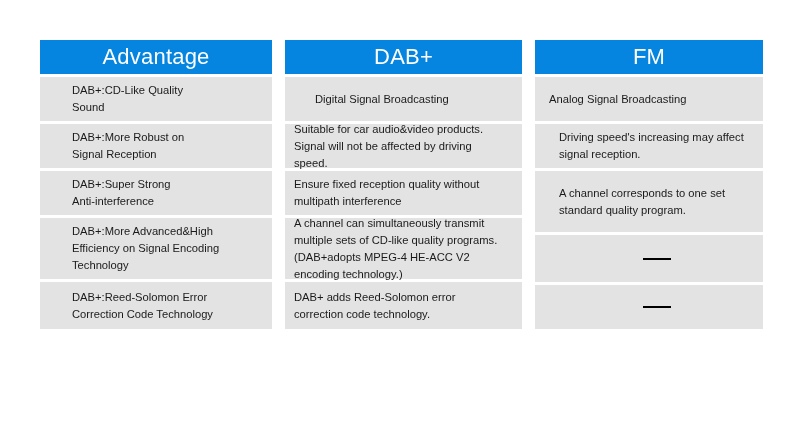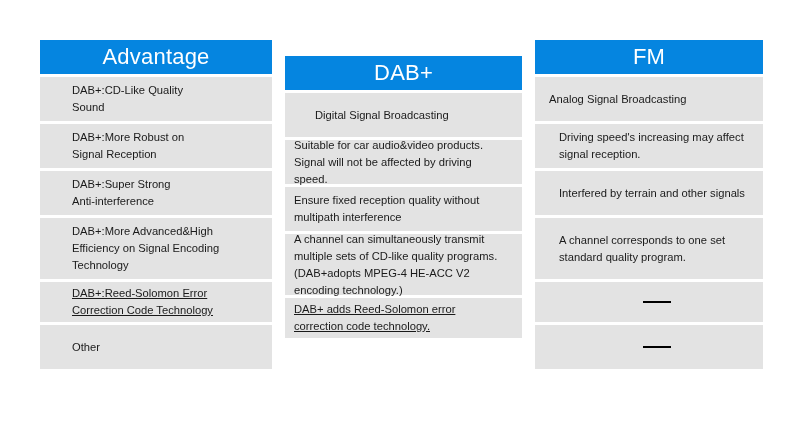--- a/index.html
+++ b/index.html
@@ -23,21 +23,21 @@
     gap: 13px;
   }
 
   .col {
     display: flex;
     flex-direction: column;
     gap: 3px;
   }
 
   .col-advantage { width: 232px; }
-  .col-dabplus   { width: 237px; margin-top: 16px; }
+  .col-dabplus   { width: 237px; }
   .col-fm        { width: 228px; }
 
   .col-header {
     height: 34px;
     background: #0585E0;
     color: #ffffff;
     font-size: 22px;
     line-height: 34px;
     text-align: center;
     letter-spacing: 0.2px;
@@ -63,21 +63,21 @@
   .col-fm        .cell { padding: 0 8px 0 24px; }
 
   .col-dabplus .cell.indent-1 { padding-left: 30px; }
   .col-fm .cell.indent-1      { padding-left: 14px; }
 
   
   .r0 { height: 44px; }
   .r1 { height: 44px; }
   .r2 { height: 44px; }
   .r3 { height: 61px; }
-  .r4 { height: 40px; text-decoration: underline; }
+  .r4 { height: 47px; }
   .r5 { height: 44px; }
 
   .dash-cell {
     justify-content: center;
   }
   .dash-mark {
     display: inline-block;
     width: 28px;
     height: 0;
     border-top: 2px solid #000000;
@@ -94,21 +94,20 @@
 Sound</div>
     <div class="cell r1">DAB+:More Robust on
 Signal Reception</div>
     <div class="cell r2">DAB+:Super Strong
 Anti-interference</div>
     <div class="cell r3">DAB+:More Advanced&amp;High
 Efficiency on Signal Encoding
 Technology</div>
     <div class="cell r4">DAB+:Reed-Solomon Error
 Correction Code Technology</div>
-    <div class="cell r5">Other</div>
   </div>
 
   <div class="col col-dabplus">
     <div class="col-header">DAB+</div>
     <div class="cell r0 indent-1">Digital Signal Broadcasting</div>
     <div class="cell r1">Suitable for car audio&amp;video products.
 Signal will not be affected by driving
 speed.</div>
     <div class="cell r2">Ensure fixed reception quality without
 multipath interference</div>
@@ -118,21 +117,20 @@
 encoding technology.)</div>
     <div class="cell r4">DAB+ adds Reed-Solomon error
 correction code technology.</div>
   </div>
 
   <div class="col col-fm">
     <div class="col-header">FM</div>
     <div class="cell r0 indent-1">Analog Signal Broadcasting</div>
     <div class="cell r1">Driving speed's increasing may affect
 signal reception.</div>
-    <div class="cell r2">Interfered by terrain and other signals</div>
     <div class="cell r3">A channel corresponds to one set
 standard quality program.</div>
     <div class="cell r4 dash-cell">
       <span class="dash-mark"></span>
     </div>
     <div class="cell r5 dash-cell">
       <span class="dash-mark"></span>
     </div>
   </div>
 

